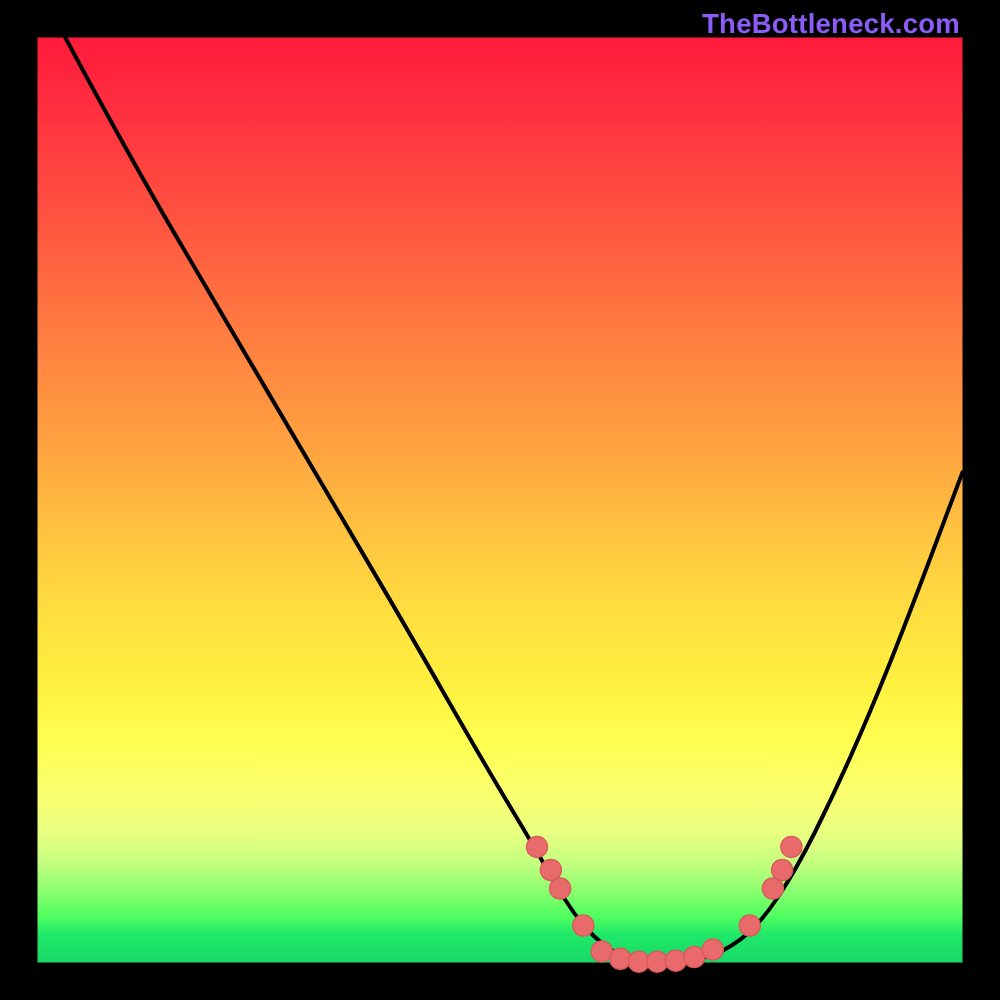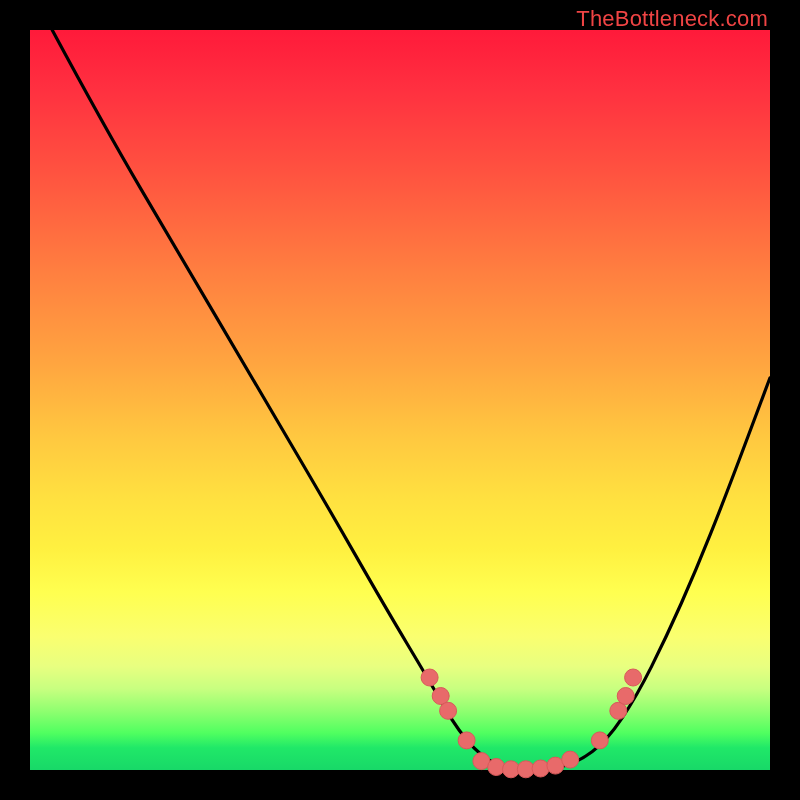--- a/index.html
+++ b/index.html
@@ -34,23 +34,23 @@
       #90ff70 92%,
       #50ff60 95%,
       #20e868 97%,
       #18d868 100%
     );
   }
   .attribution {
     position: absolute;
     top: 6px;
     right: 32px;
-    color: #ef4444;
+    color: #8b5cf6;
     font-size: 22px;
-    font-weight: 400;
+    font-weight: 700;
     letter-spacing: 0.2px;
   }
   svg.curve {
     position: absolute;
     left: 0;
     top: 0;
     width: 740px;
     height: 740px;
     overflow: visible;
   }

